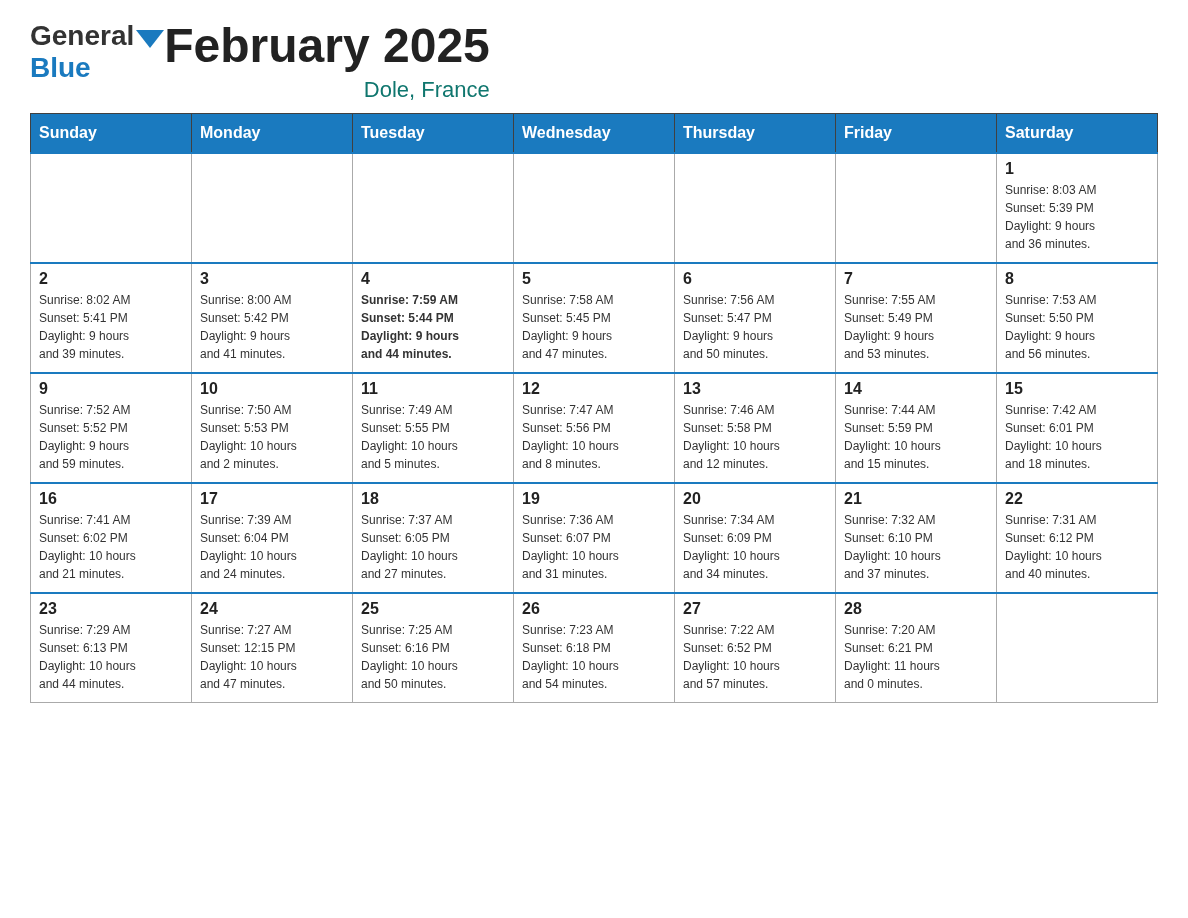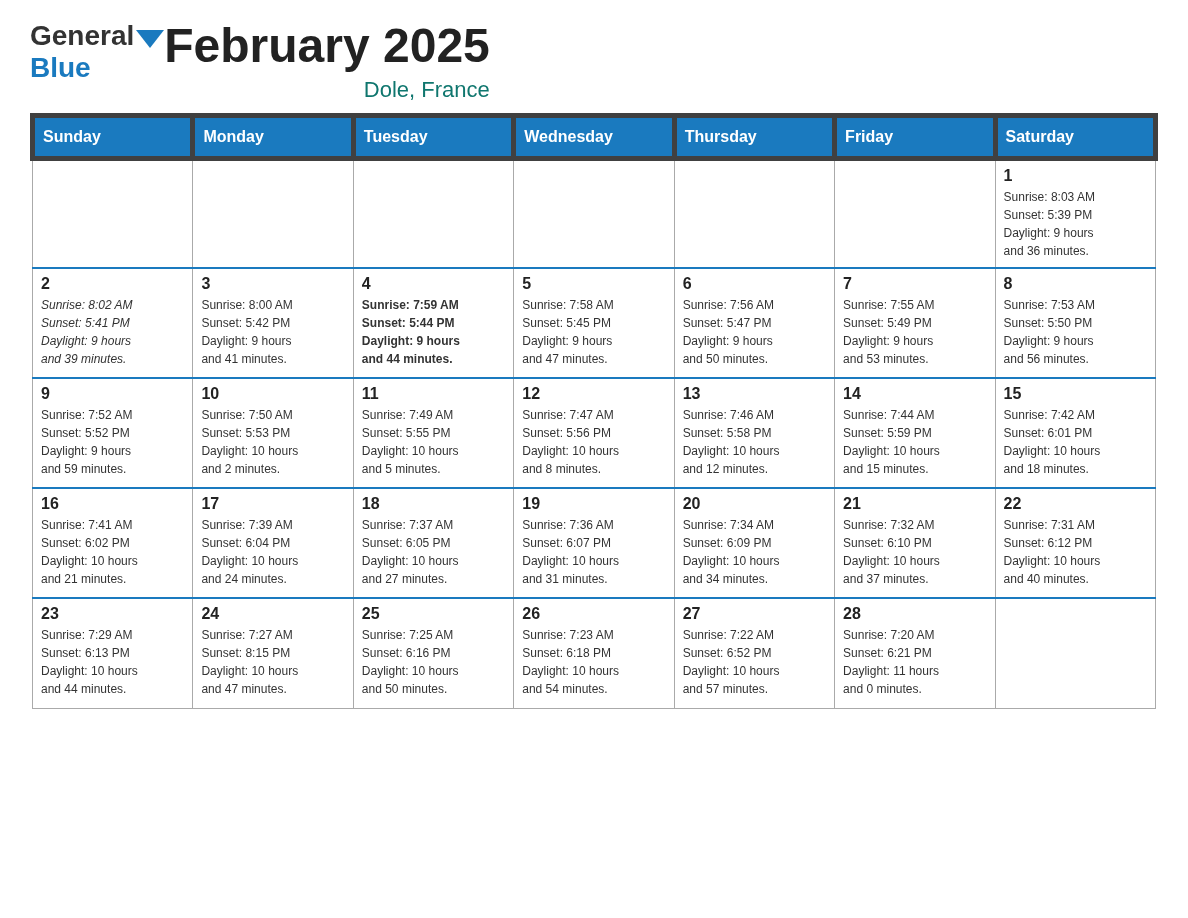--- a/index.html
+++ b/index.html
@@ -67,21 +67,21 @@
       border-collapse: collapse;
       table-layout: fixed;
     }
     thead th {
       background-color: #1a7abf;
       color: #fff;
       font-size: 16px;
       font-weight: bold;
       padding: 10px 8px;
       text-align: left;
-      border: 5px solid #404040;
+      border: 1px solid #404040;
     }
     tbody td {
       border: 1px solid #aaa;
       vertical-align: top;
       padding: 6px 8px;
       font-size: 12.5px;
       color: #333;
       height: 110px;
     }
     tbody tr td {
@@ -146,21 +146,21 @@
           <span class="day-number">1</span>
           <div class="day-info" style="white-space: pre-line;">Sunrise: 8:03 AM
 Sunset: 5:39 PM
 Daylight: 9 hours
 and 36 minutes.</div>
         </td>
       </tr>
       <tr>
         <td>
           <span class="day-number">2</span>
-          <div class="day-info" style="white-space: pre-line; font-style: italic;">Sunrise: 8:02 AM
+          <div class="day-info" style="white-space: pre-line;">Sunrise: 8:02 AM
 Sunset: 5:41 PM
 Daylight: 9 hours
 and 39 minutes.</div>
         </td>
         <td>
           <span class="day-number">3</span>
           <div class="day-info" style="white-space: pre-line;">Sunrise: 8:00 AM
 Sunset: 5:42 PM
 Daylight: 9 hours
 and 41 minutes.</div>
@@ -307,21 +307,21 @@
         <td>
           <span class="day-number">23</span>
           <div class="day-info" style="white-space: pre-line;">Sunrise: 7:29 AM
 Sunset: 6:13 PM
 Daylight: 10 hours
 and 44 minutes.</div>
         </td>
         <td>
           <span class="day-number">24</span>
           <div class="day-info" style="white-space: pre-line;">Sunrise: 7:27 AM
-Sunset: 8:15 PM
+Sunset: 12:15 PM
 Daylight: 10 hours
 and 47 minutes.</div>
         </td>
         <td>
           <span class="day-number">25</span>
           <div class="day-info" style="white-space: pre-line;">Sunrise: 7:25 AM
 Sunset: 6:16 PM
 Daylight: 10 hours
 and 50 minutes.</div>
         </td>

